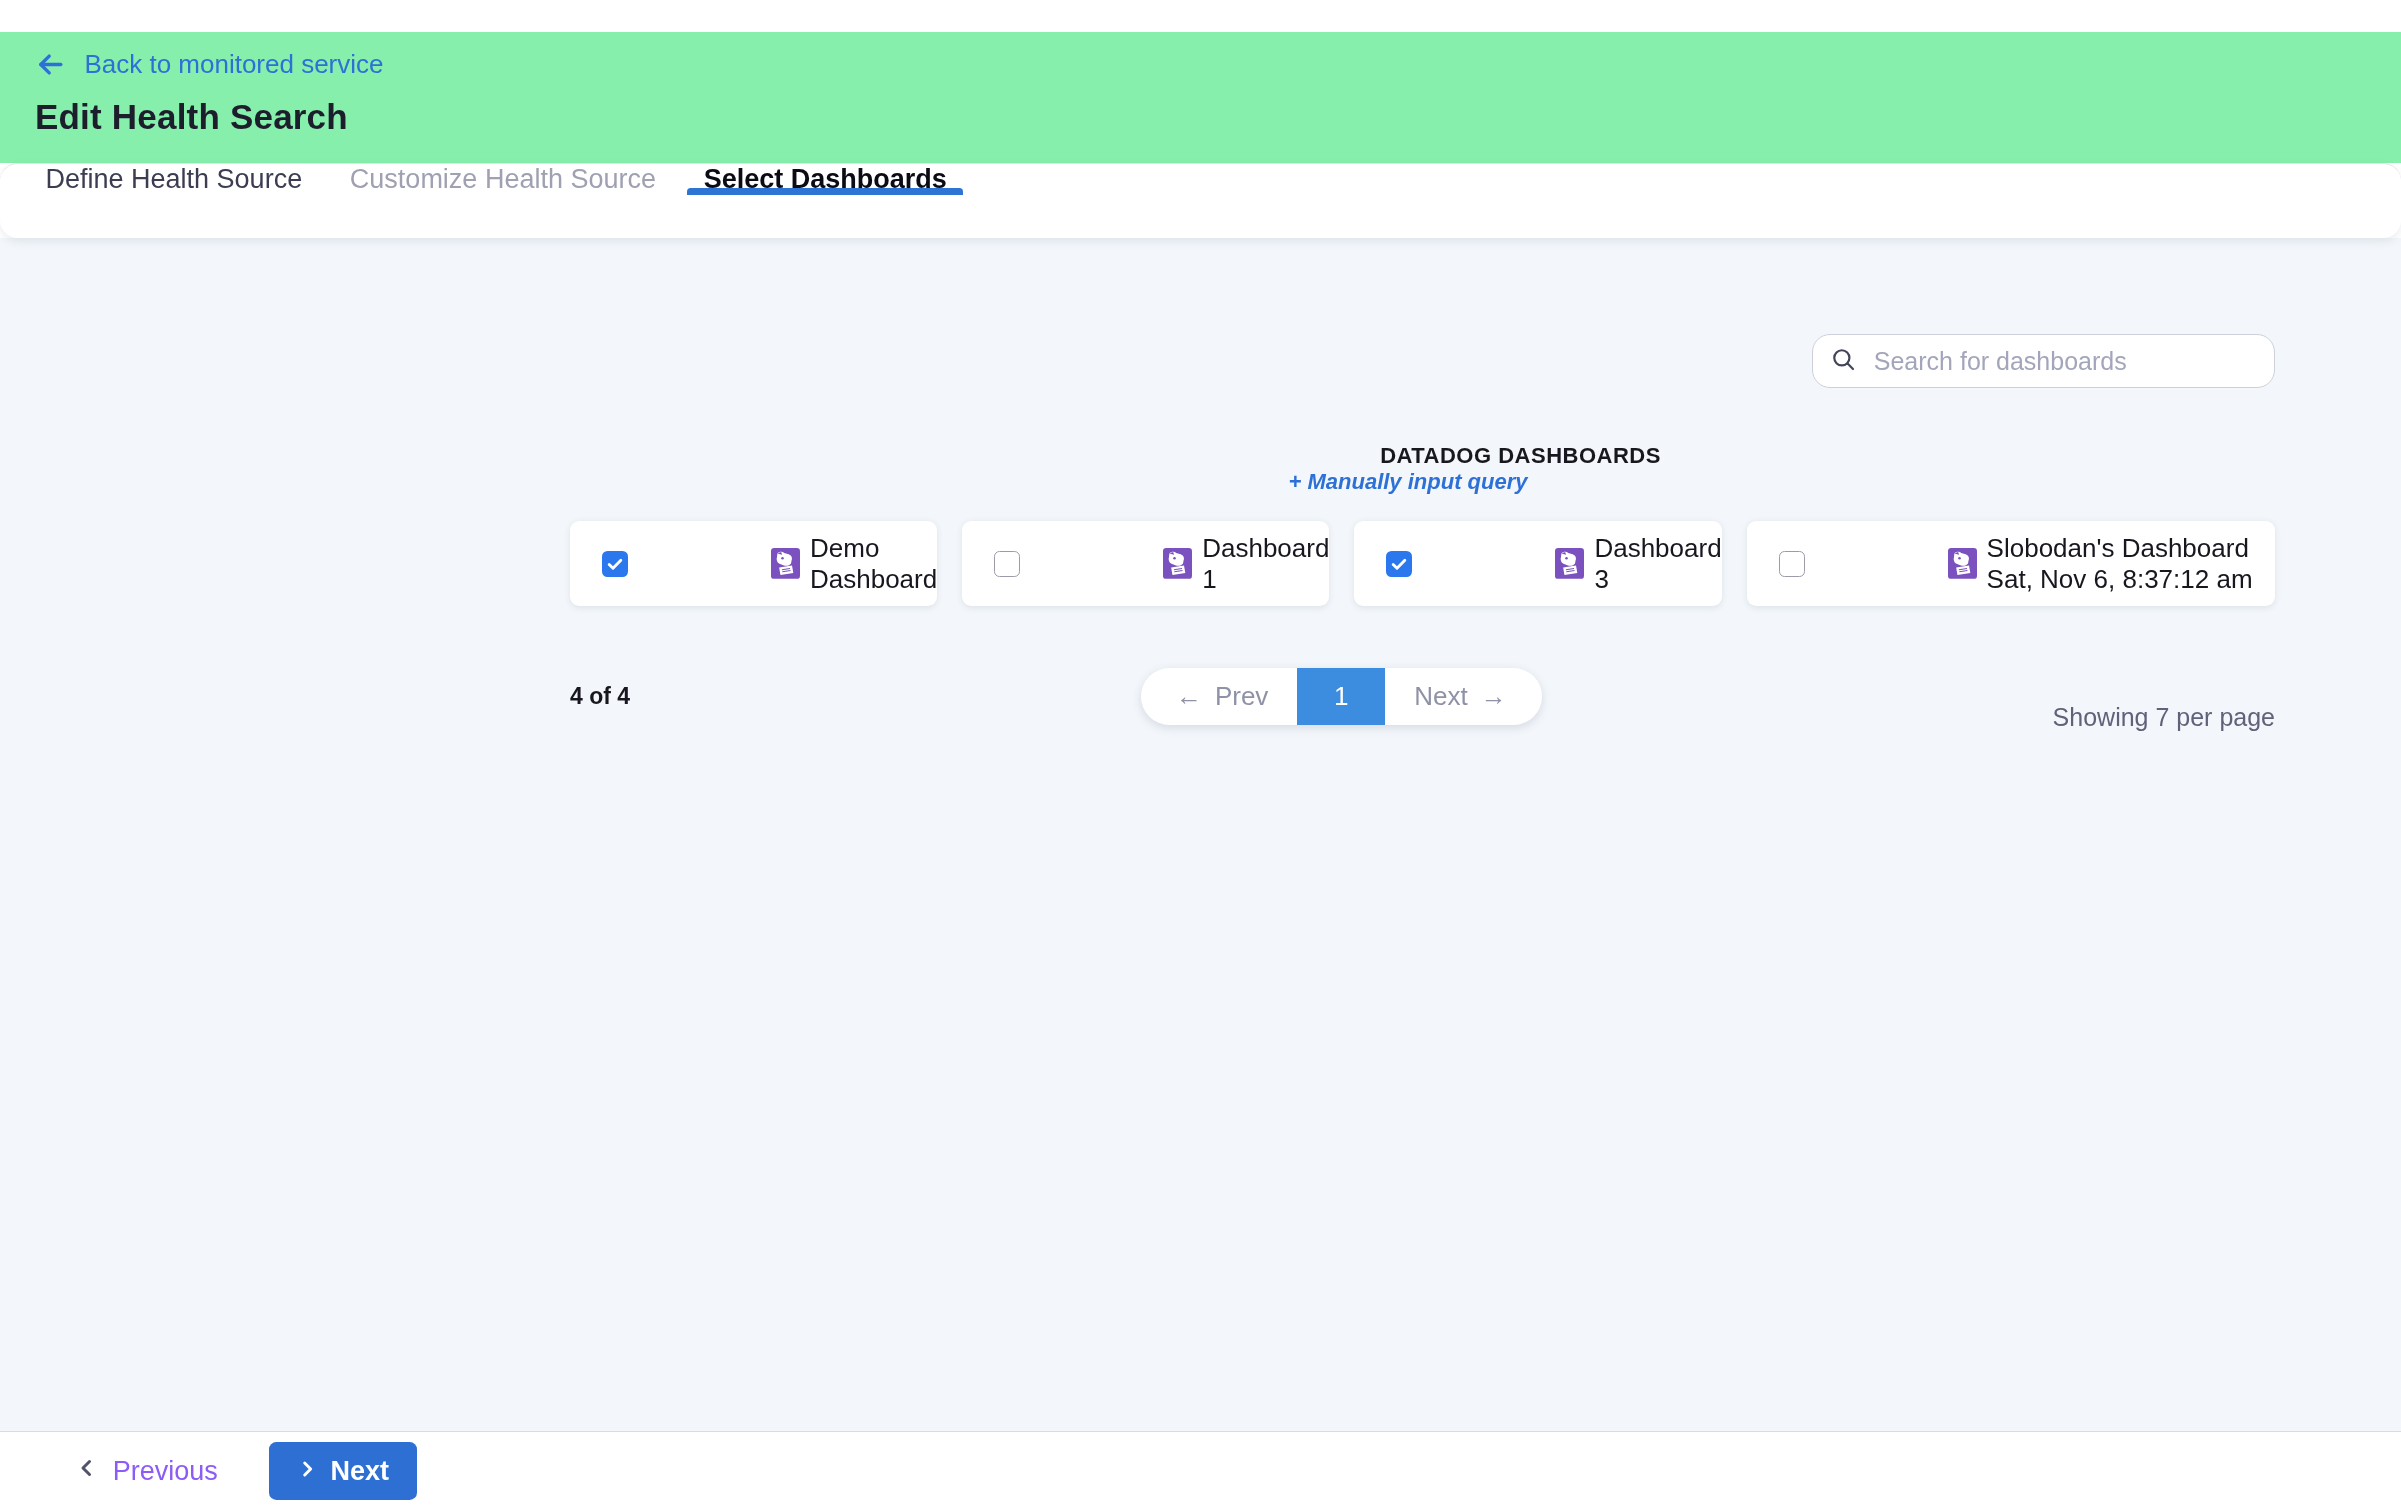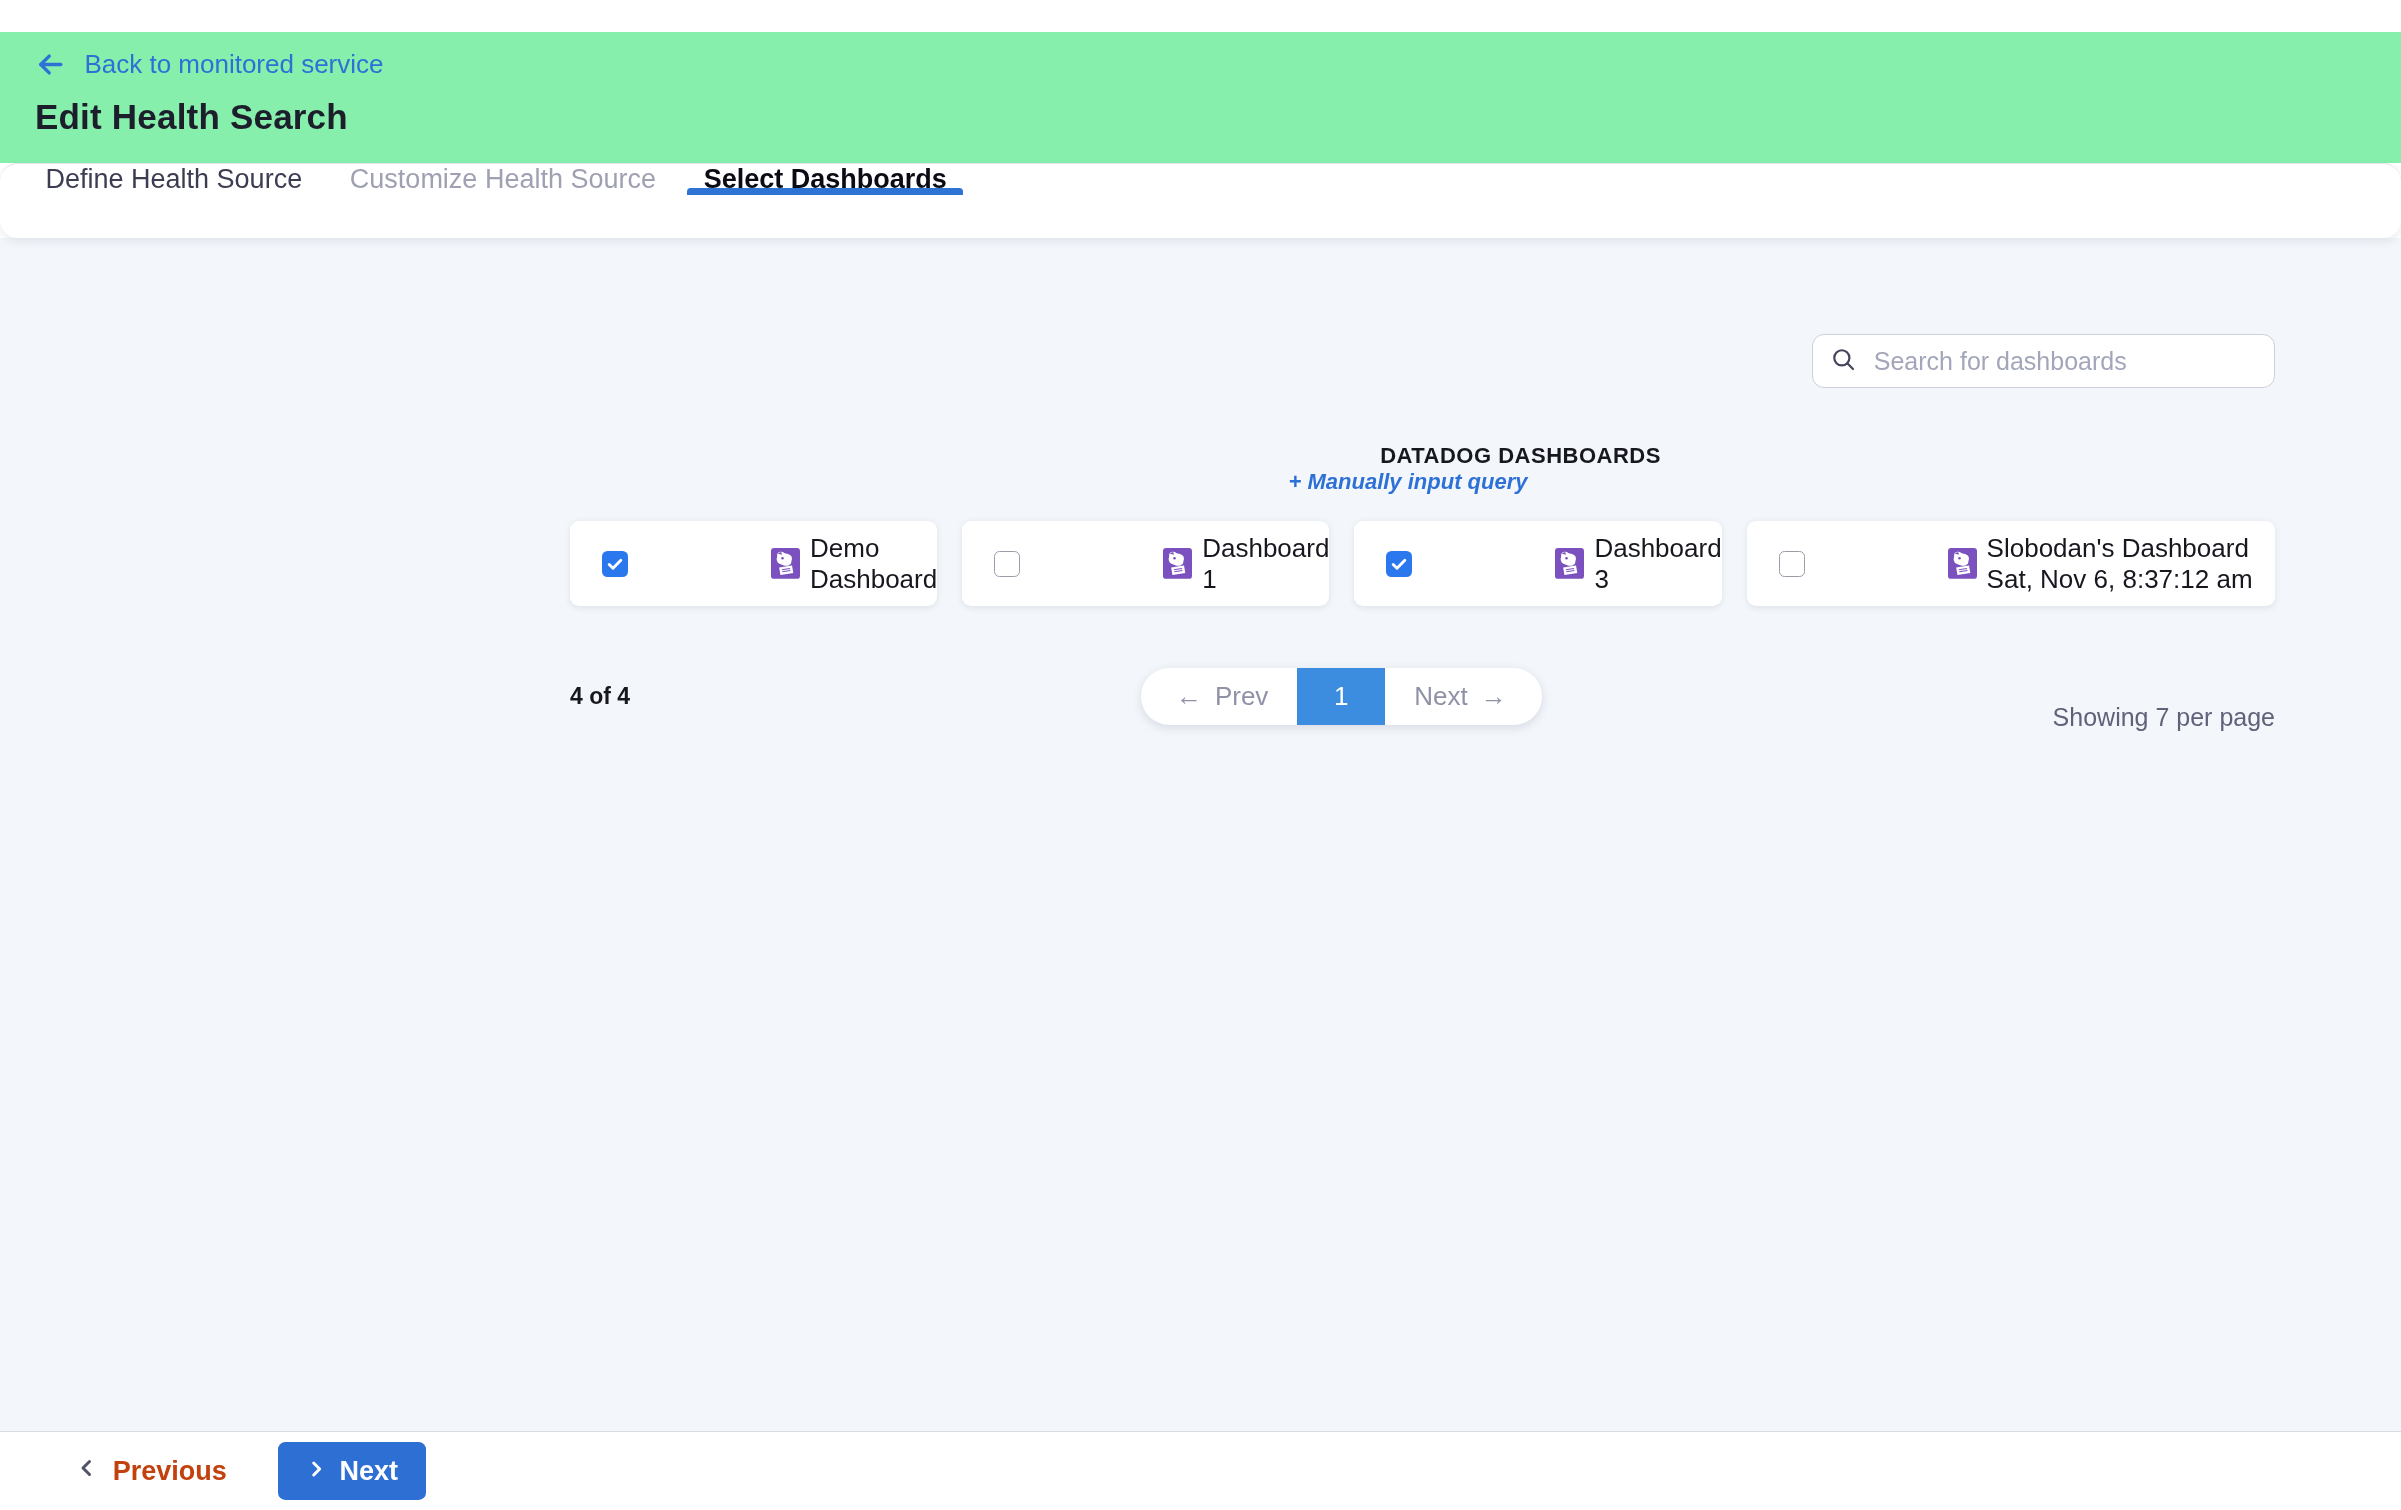--- a/index.html
+++ b/index.html
@@ -32,21 +32,21 @@
          font-size:27px; color:#3c3d52; position:relative; cursor:pointer; white-space:nowrap; }
   .tab.active { font-weight:700; color:#0b0b16; }
   .tab.active::after { content:""; position:absolute; left:0; right:0; bottom:0; height:7.3px;
                        background:#2e74d4; border-radius:3.7px 3.7px 0 0; }
   .tab.disabled { color:#9fa1b2; cursor:default; }
 
   
   .content { background:#f3f7fb; flex:1 1 auto; padding:0 126px 0 570px; position:relative; }
 
   .search-row { padding-top:96px; display:flex; justify-content:flex-end; }
-  .search-box { width:463px; height:54px; background:#fff; border:0.9px solid #cdd0da; border-radius:12px;
+  .search-box { width:463px; height:54px; background:#fff; border:0.9px solid #cdd0da; border-radius:18px;
                 display:flex; align-items:center; padding:0 16.5px; gap:14.7px;justify-content:space-between; }
   .search-box svg { width:27.6px; height:27.6px; flex:0 0 auto; }
   .search-box input { border:none; outline:none; background:transparent; width:100%;
                       font-size:25px; font-family:"Liberation Sans",sans-serif; color:#3c3d52; }
   .search-box input::placeholder { color:#a3a6ba; }
 
   .list-header-row { display:flex; justify-content:space-between; align-items:center; margin-top:55px;flex-direction:column; }
   .column-header { margin-left:196px; font-size:22px; font-weight:700; color:#17171f; letter-spacing:0.5px; }
   .manual-query-link { color:#2e71d6; font-size:22px; font-weight:700; margin-right:29px; cursor:pointer;font-style:italic; }
 
@@ -72,22 +72,22 @@
   .pager-btn { display:flex; align-items:center; gap:13px; font-size:26px; color:#8f92a6; cursor:pointer; }
   .pager-prev { padding:0 29px 0 35px; }
   .pager-next { padding:0 35px 0 29px; }
   .pager-page { width:88px; background:#3c8ce0; color:#fff; font-size:26px;
                 display:flex; align-items:center; justify-content:center; cursor:pointer; }
   .per-page-label { font-size:25px; color:#60627a; flex:0 0 auto;margin-top:42px; }
 
   
   .app-footer { background:#fff; height:79px; border-top:0.9px solid #d9dbe4;
                 display:flex; align-items:center; padding-left:75px; gap:51px; flex:0 0 auto; }
-  .prev-btn { display:flex; align-items:center; gap:13.8px; font-size:27px; color:#c2410c;
-              font-weight:700; cursor:pointer; }
+  .prev-btn { display:flex; align-items:center; gap:13.8px; font-size:27px; color:#8b5cf6;
+              font-weight:400; cursor:pointer; }
   .prev-btn svg { width:24px; height:24px; }
   .next-btn { height:58px; background:#2e6fd4; border-radius:7.3px; padding:0 27.6px;
               display:flex; align-items:center; gap:12px; color:#fff; font-size:27px;
               font-weight:700; cursor:pointer; }
   .next-btn svg { width:22px; height:22px; }
 </style>
 </head>
 <body>
 
 <div class="app-header">

